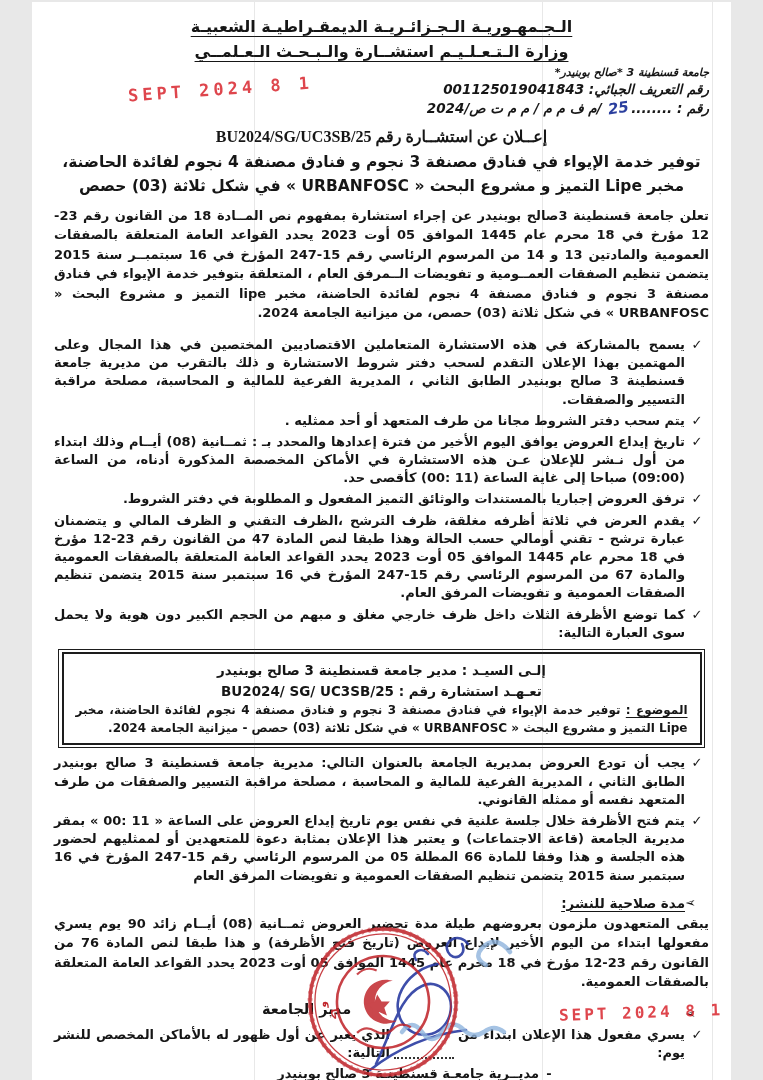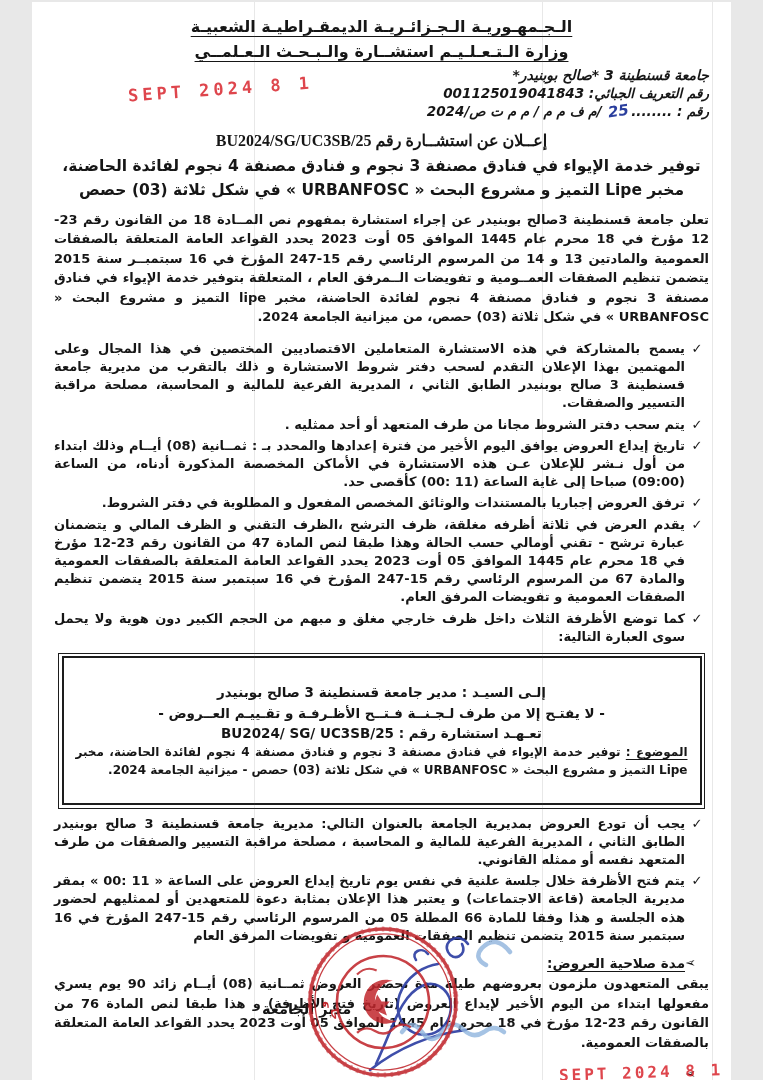--- a/index.html
+++ b/index.html
@@ -8,41 +8,41 @@
     background:#ffffff;overflow:hidden;box-sizing:border-box;
     padding:14px 22px 0 22px;
     font-family:"DejaVu Sans",sans-serif;
     color:#161616;font-weight:700;font-size:13px;line-height:1.35;
     direction:rtl;
   }
   .fold{position:absolute;top:0;bottom:0;width:1px;background:rgba(90,90,90,.14);}
   .center{text-align:center;}
   .hdr-line{font-size:16px;font-weight:800;text-decoration:underline;text-underline-offset:4px;letter-spacing:.5px;}
   .org-block{text-align:right;font-style:italic;font-size:13.5px;line-height:1.32;margin-top:4px;}
-  .org-block .uni{font-size:14px;font-style:italic;}
+  .org-block .uni{font-size:11px;font-style:italic;}
   .org-block .dir{padding-left:60px;text-align:center;width:260px;margin-right:auto;margin-left:0;}
   .ref-hand{color:#2b3f9e;font-weight:800;font-size:15px;display:inline-block;transform:rotate(-8deg);padding:0 2px;}
   .date-stamp{
     position:absolute;color:#d9262e;font-family:"DejaVu Sans Mono",monospace;
     font-weight:800;font-size:17px;letter-spacing:4px;opacity:.85;white-space:nowrap;
   }
   .stamp-top{left:96px;top:76px;transform:rotate(-4deg);}
   .title1{font-size:16px;font-weight:800;margin-top:8px;font-family:Liberation Serif, serif;}
   .title2{font-size:15.5px;font-weight:800;margin:2px 8px 0 8px;line-height:1.55;}
   .para{text-align:justify;margin-top:8px;line-height:1.5;}
   .para .xbold{font-weight:800;}
   .sec-head{font-weight:800;font-size:13.5px;text-decoration:underline;text-underline-offset:3px;margin-top:8px;}
   .bullet{display:flex;margin-top:3px;}
   .bullet .mark{flex:0 0 24px;text-align:center;font-weight:800;}
   .bullet .txt{flex:1;text-align:justify;line-height:1.4;}
   .arrow-head{display:flex;align-items:center;margin-top:9px;position:relative;}
   .arrow-head .amark{flex:0 0 24px;display:inline-block;transform:scaleX(-1);font-size:13px;}
   .arrow-head .htxt{font-weight:800;font-size:13.5px;text-decoration:underline;text-underline-offset:3px;}
   .env-box{border:1.5px solid #1d1d1d;padding:2.5px;margin:7px 4px 6px 4px;}
-  .env-box-in{border:2.5px solid #1d1d1d;padding:24px 12px;line-height:1.5;}
+  .env-box-in{border:2.5px solid #1d1d1d;padding:6px 12px;line-height:1.5;}
   .env-line{text-align:center;font-weight:800;font-size:13.5px;}
   .env-subject{text-align:justify;font-weight:800;font-size:12px;}
   .u{text-decoration:underline;text-underline-offset:3px;}
   .dotted-fill{flex:1;border-bottom:2px dotted #333;margin:0 4px 3px 4px;min-width:60px;}
   .places{margin:1px 150px 0 0;}
   .place-row{display:flex;margin-top:3px;}
   .place-row .dash{flex:0 0 20px;text-align:center;font-weight:800;}
   .pub-stamp{left:505px;top:-3px;position:absolute;transform:rotate(-2deg);font-size:16px;letter-spacing:3px;}
   .signatory{position:absolute;left:230px;top:998px;font-weight:800;font-size:14.5px;}
   .sig-svg{position:absolute;left:318px;top:928px;}
@@ -86,52 +86,51 @@
   <div class="bullet">
     <span class="mark">✓</span>
     <div class="txt">يتم سحب دفتر الشروط مجانا  من طرف المتعهد أو أحد ممثليه .</div>
   </div>
   <div class="bullet">
     <span class="mark">✓</span>
     <div class="txt">تاريخ إيداع العروض يوافق اليوم الأخير من فترة إعدادها والمحدد بـ : ثمــانية (08) أيــام وذلك ابتداء من أول نـشر للإعلان عـن هذه الاستشارة في الأماكن المخصصة المذكورة أدناه، من الساعة (09:00) صباحا إلى غاية الساعة (11 :00) كأقصى حد.</div>
   </div>
   <div class="bullet">
     <span class="mark">✓</span>
-    <div class="txt">ترفق العروض إجباريا بالمستندات والوثائق المخصص المفعول و المطلوبة في دفتر الشروط.</div>
+    <div class="txt">ترفق العروض إجباريا بالمستندات والوثائق التميز المفعول و المطلوبة في دفتر الشروط.</div>
   </div>
   <div class="bullet">
     <span class="mark">✓</span>
     <div class="txt">يقدم العرض في ثلاثة أظرفه مغلقة، ظرف الترشح ،الظرف التقني و الظرف المالي و يتضمنان عبارة ترشح - تقني أومالي حسب الحالة وهذا طبقا لنص المادة 47 من القانون رقم 23-12 مؤرخ في 18 محرم عام 1445 الموافق 05 أوت 2023 يحدد القواعد العامة المتعلقة بالصفقات العمومية  والمادة 67 من المرسوم الرئاسي رقم 15-247 المؤرخ في 16 سبتمبر سنة 2015 يتضمن تنظيم الصفقات العمومية و تفويضات المرفق العام.</div>
   </div>
   <div class="bullet">
     <span class="mark">✓</span>
     <div class="txt">كما توضع الأظرفة الثلاث  داخل ظرف خارجي مغلق و مبهم من الحجم الكبير دون هوية ولا يحمل سوى العبارة التالية:</div>
   </div>
 
   <div class="env-box">
     <div class="env-box-in">
       <div class="env-line">إلـى السيـد : مدير جامعة قسنطينة 3 صالح بوبنيدر</div>
-      <div class="env-line">- لا يفتـح إلا من طرف لـجـنــة فـتــح الأظـرفـة و تقـييـم العــروض -</div>
       <div class="env-line">تعـهـد استشارة رقم : BU2024/ SG/ UC3SB/25</div>
       <div class="env-subject"><span class="u">الموضوع :</span> <span>توفير خدمة الإيواء في فنادق مصنفة 3 نجوم و فنادق مصنفة 4 نجوم لفائدة الحاضنة، مخبر Lipe التميز و  مشروع البحث « URBANFOSC » في شكل ثلاثة (03)   حصص - ميزانية الجامعة  2024.</span></div>
     </div>
   </div>
 
   <div class="bullet">
     <span class="mark">✓</span>
     <div class="txt">يجب أن تودع العروض بمديرية الجامعة بالعنوان التالي: مديرية جامعة  قسنطينة 3 صالح بوبنيدر الطابق الثاني ، المديرية الفرعية للمالية  و المحاسبة ، مصلحة مراقبة التسيير والصفقات من طرف المتعهد  نفسه أو ممثله القانوني.</div>
   </div>
   <div class="bullet">
     <span class="mark">✓</span>
     <div class="txt">يتم فتح الأظرفة خلال جلسة علنية في نفس يوم تاريخ إيداع العروض على الساعة « 11 :00 » بمقر مديرية الجامعة (قاعة الاجتماعات) و يعتبر هذا الإعلان بمثابة دعوة للمتعهدين أو لممثليهم لحضور هذه الجلسة و هذا وفقا للمادة 66 المطلة 05 من  المرسوم الرئاسي رقم 15-247 المؤرخ في 16 سبتمبر سنة 2015 يتضمن تنظيم الصفقات العمومية و تفويضات المرفق العام</div>
   </div>
 
   <div class="arrow-head">
     <span class="amark">➢</span>
-    <span class="htxt">مدة صلاحية العروض:</span>
+    <span class="htxt">مدة صلاحية للنشر:</span>
   </div>
   <p class="para" style="margin-top:2px">يبقى المتعهدون ملزمون بعروضهم طيلة مدة تحضير العروض ثمــانية (08) أيــام  زائد 90 يوم  يسري مفعولها ابتداء من اليوم الأخير لإيداع العروض (تاريخ فتح الأظرفة) و هذا طبقا لنص المادة 76 من القانون رقم 23-12 مؤرخ في 18 محرم عام 1445 الموافق 05 أوت 2023 يحدد القواعد العامة المتعلقة بالصفقات العمومية.</p>
 
   <div class="arrow-head">
     <span class="amark">➢</span>
     <span class="date-stamp pub-stamp">1 8 SEPT 2024</span>
   </div>
 
   <div class="bullet">
     <span class="mark">✓</span>

